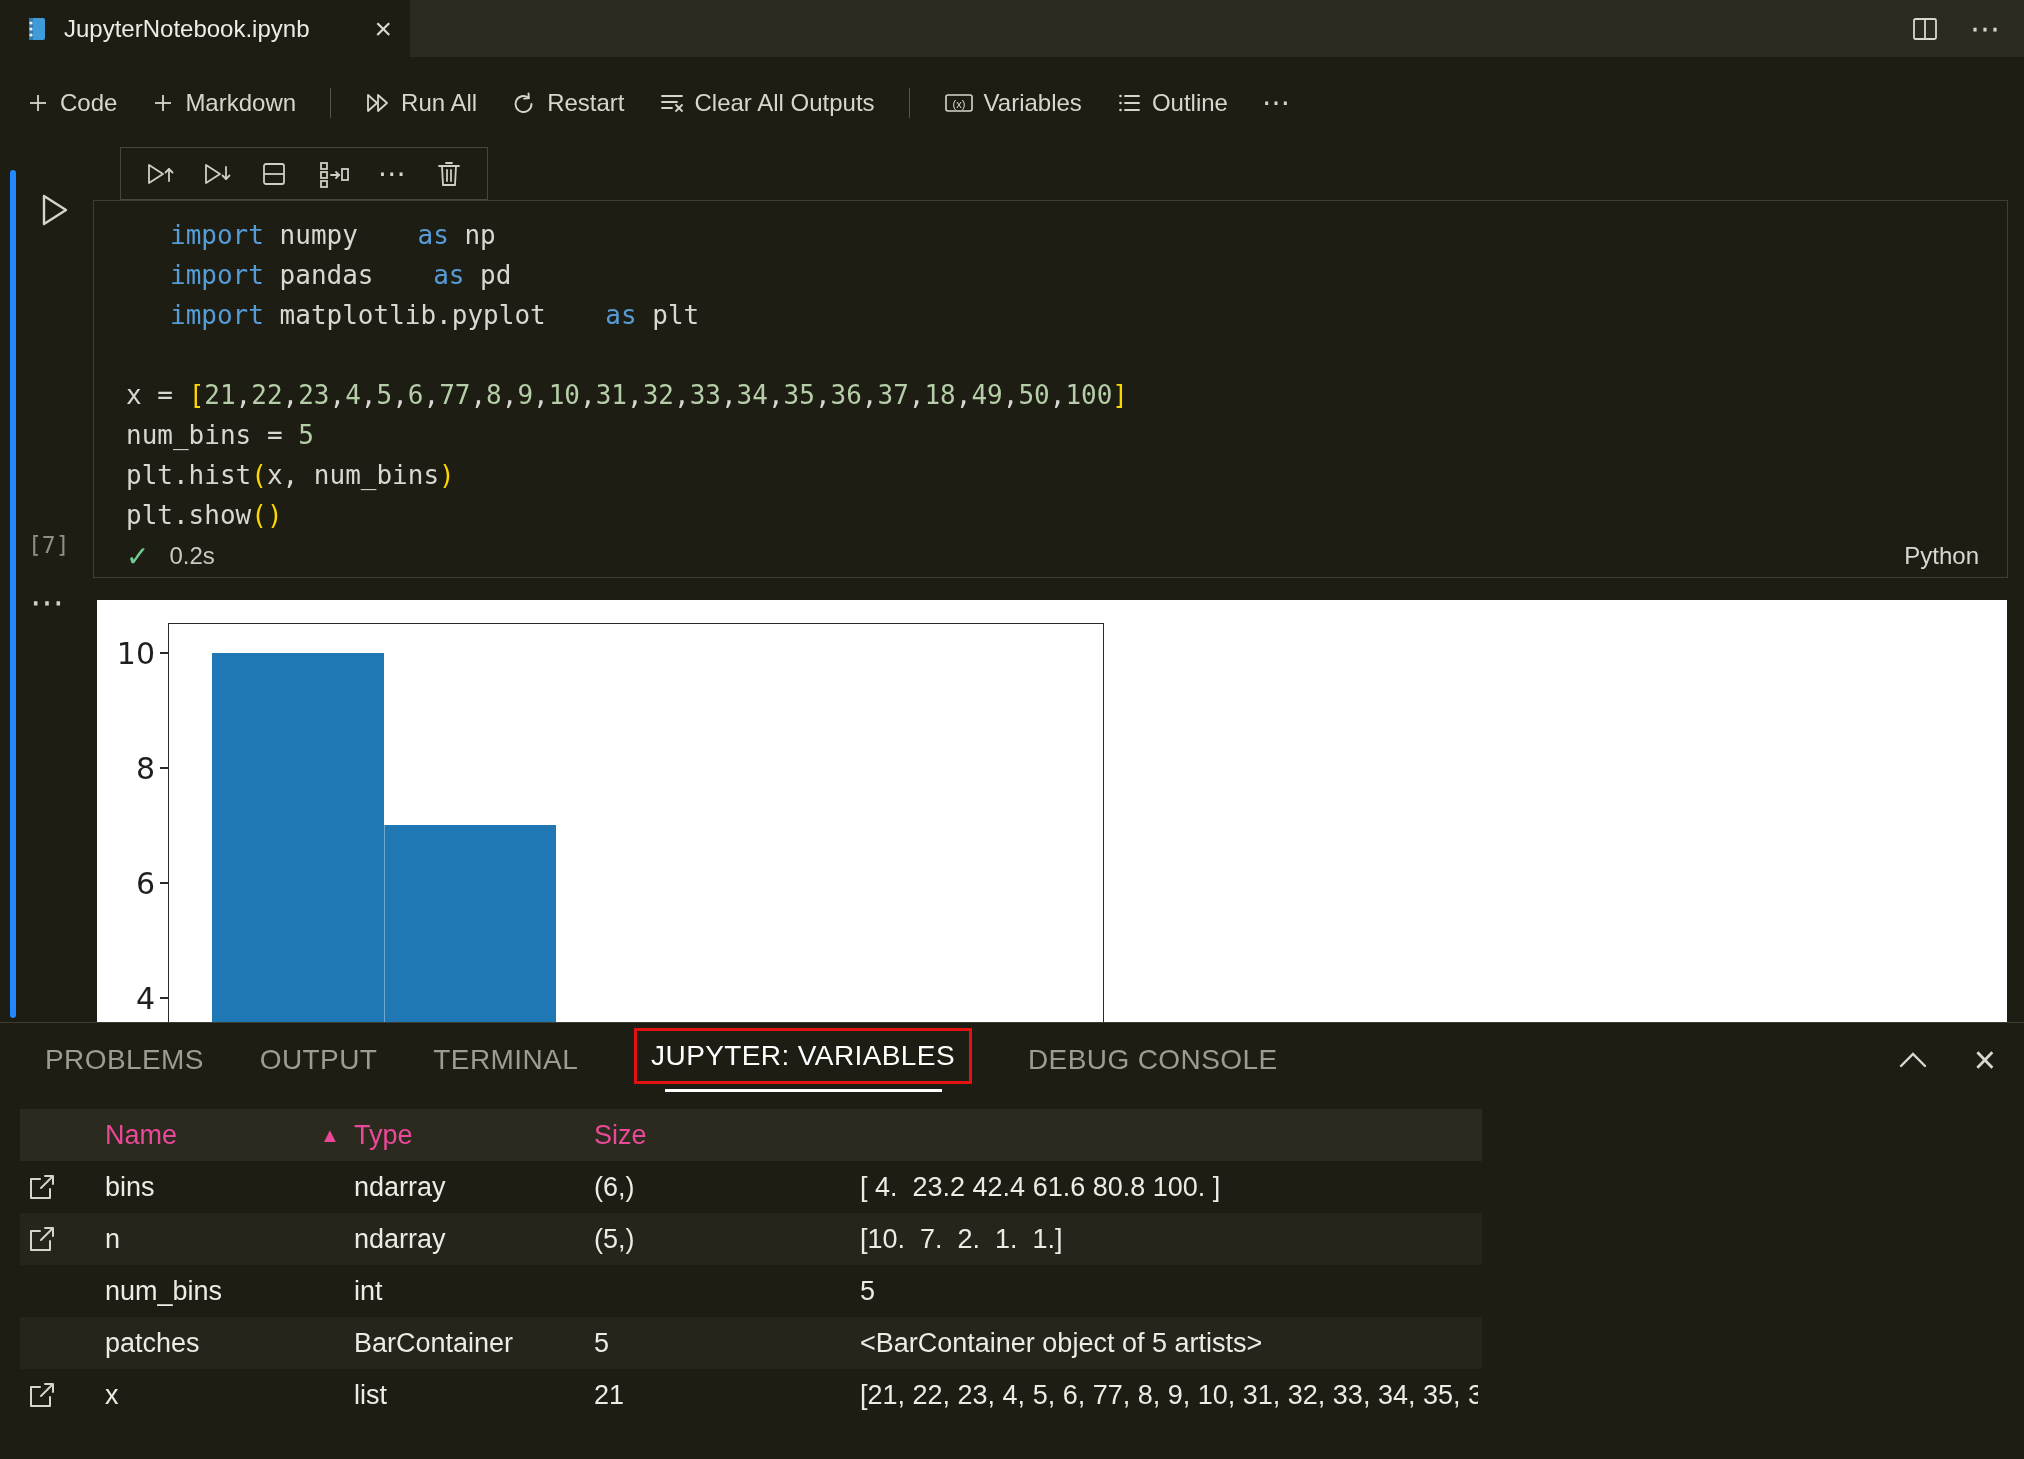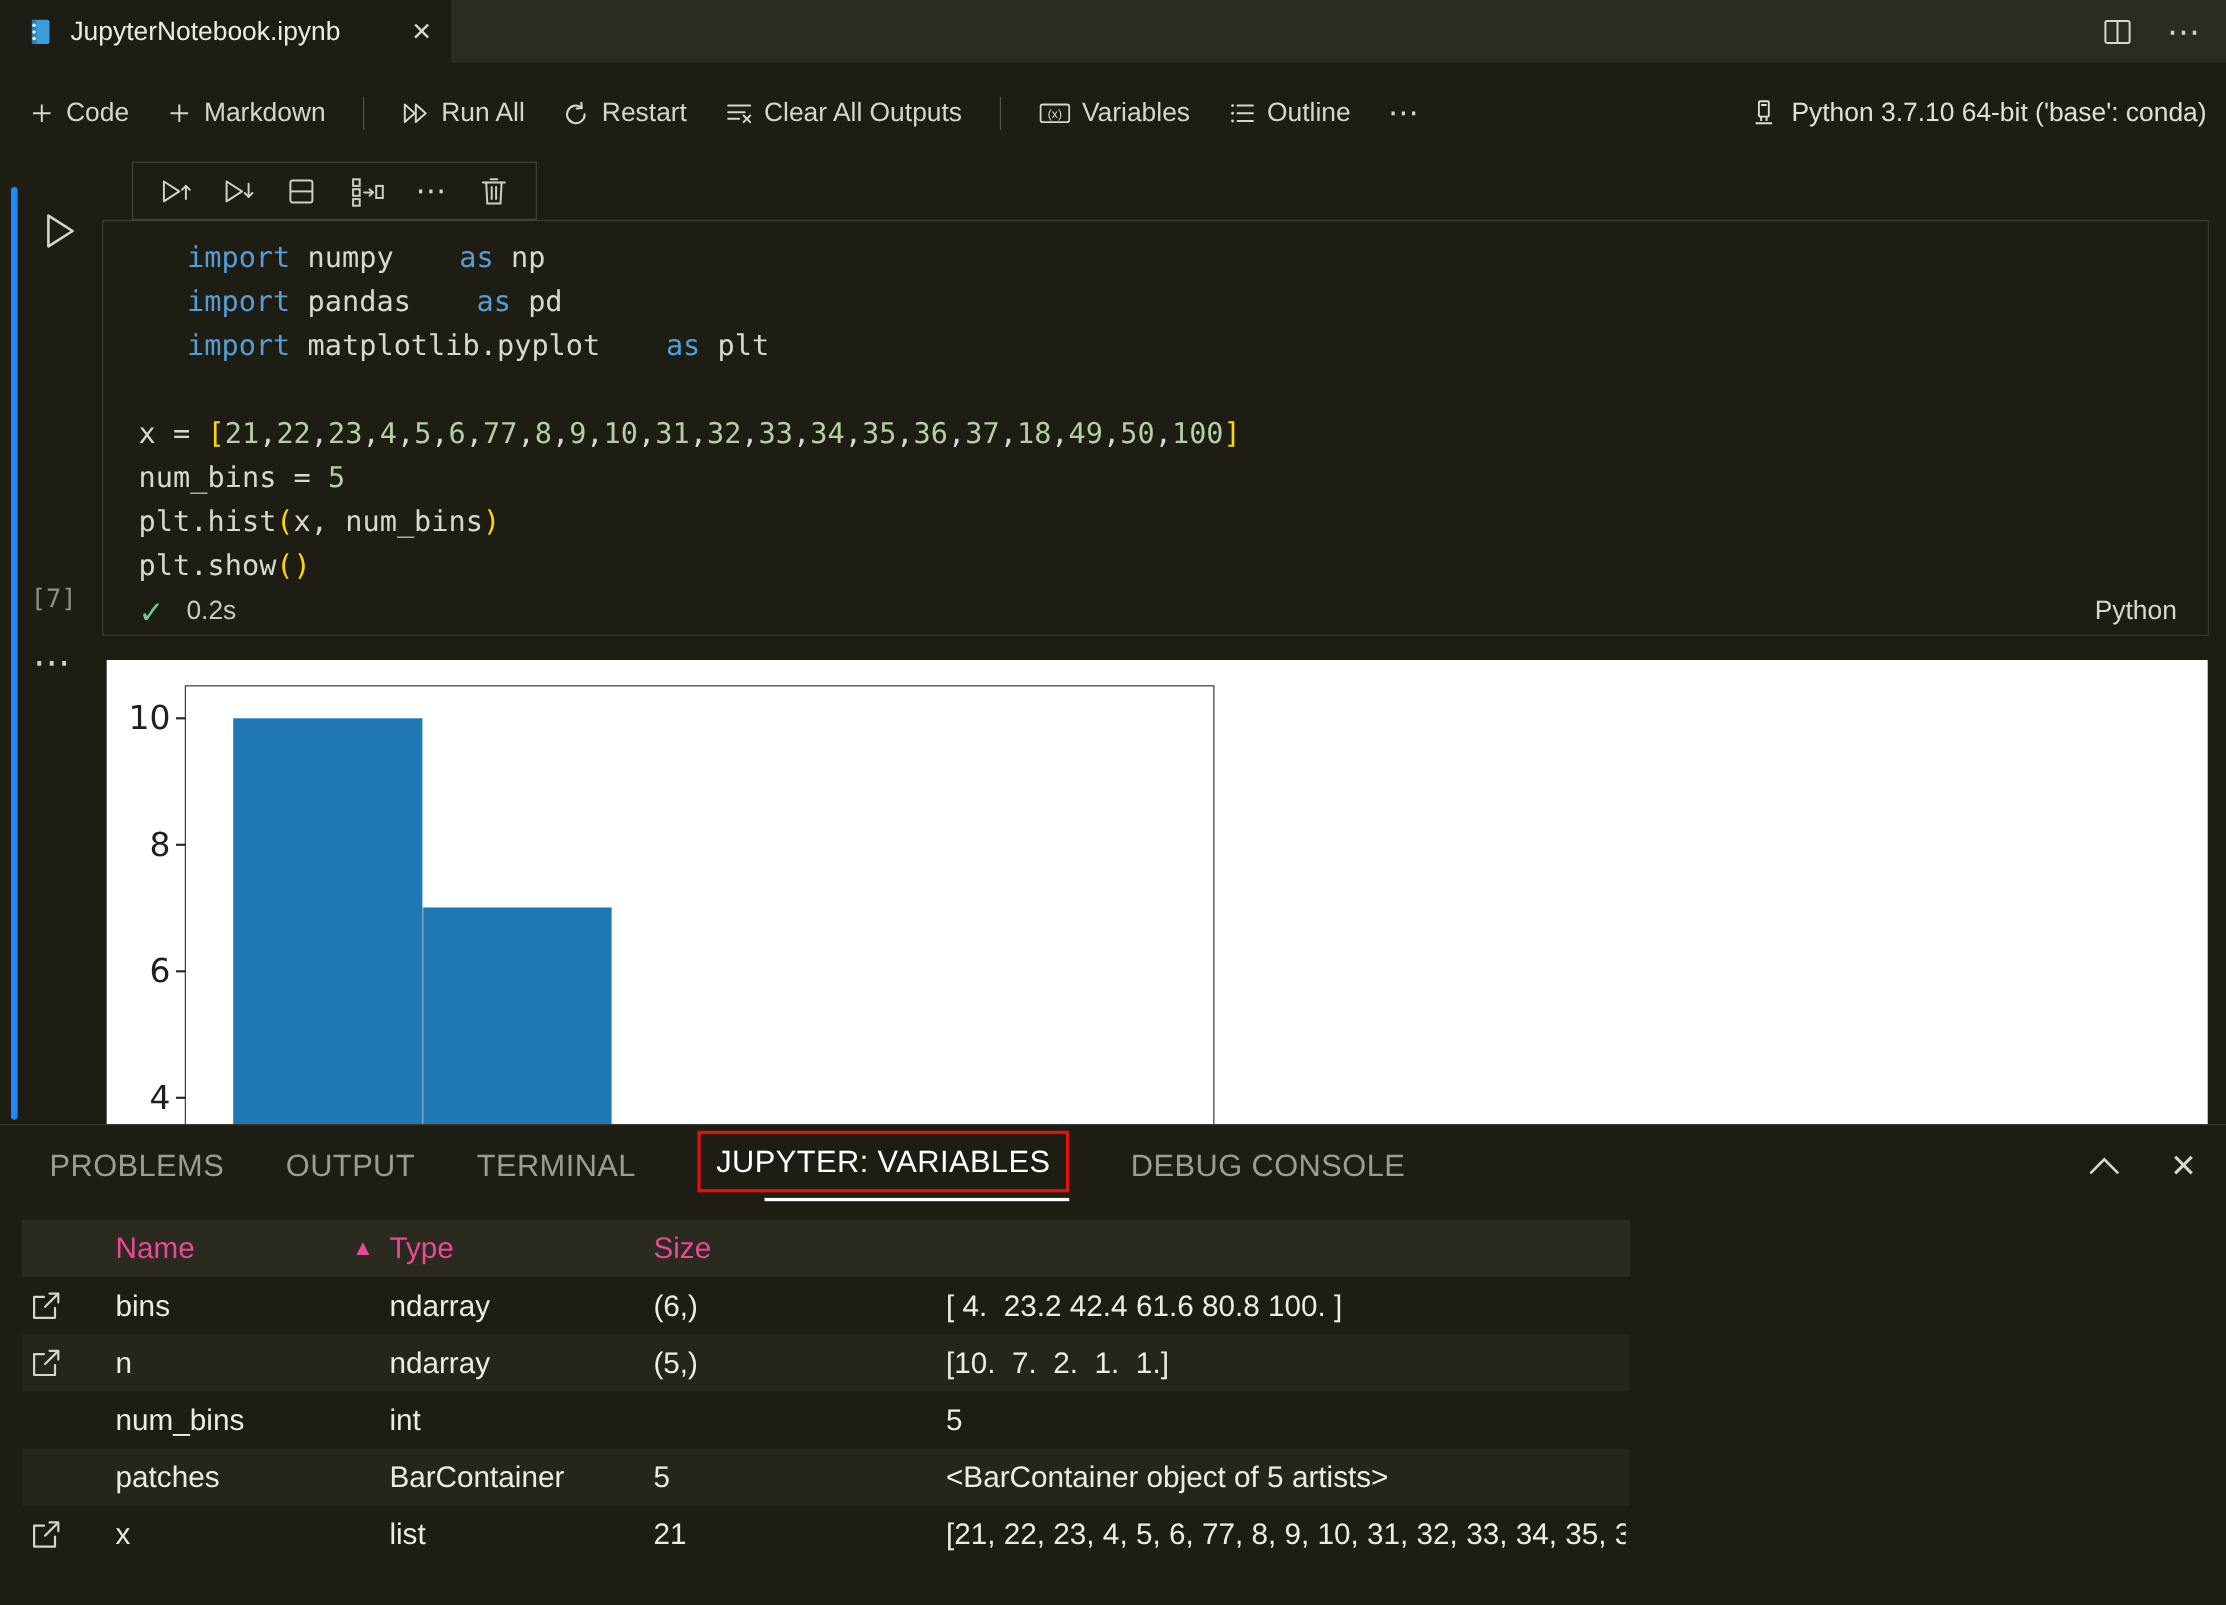--- a/index.html
+++ b/index.html
@@ -42,21 +42,21 @@
   .plot-canvas { position:absolute; left:97px; top:600px; width:1910px; height:422px; background:#ffffff; overflow:hidden; }
   .axes { position:absolute; left:71px; top:23px; width:936px; height:600px; background:#ffffff; border:1px solid #2a2a2a; }
   .ytick-label { position:absolute; right:calc(100% + 14px); width:70px; text-align:right; font-family:"DejaVu Sans", sans-serif; font-size:30px; color:#1f1f1f; }
   .ytick-mark { position:absolute; right:100%; width:9px; height:2px; background:#2a2a2a; }
   .bar { position:absolute; background:#1f77b4; }
   .bar + .bar { border-left:1px solid rgba(255,255,255,0.35); }
   
   .panel { position:absolute; left:0; top:1022px; width:100%; height:437px; background:#1d1d14; border-top:1px solid #3c3c30; }
   .panel-tabs { height:74px; display:flex; align-items:center; padding-left:45px; gap:56px; }
   .panel-tab { font-size:28px; letter-spacing:0.4px; color:#9c9c90; cursor:pointer; white-space:nowrap; }
-  .panel-tab.active { color:#ffffff; display:flex; flex-direction:column; align-items:flex-end; }
+  .panel-tab.active { color:#ffffff; display:flex; flex-direction:column; align-items:center; }
   .red-box { border:3px solid #e01212; padding:9px 14px; }
   .active-underline { width:82%; height:3px; background:#ffffff; margin-top:5px; }
   .panel-actions { position:absolute; right:28px; top:20px; display:flex; align-items:center; gap:44px; color:#d8d8d0; }
   .panel-actions .x { font-size:38px; line-height:34px; cursor:pointer; }
   
   .var-table { position:absolute; left:20px; top:86px; width:1462px; font-size:27px; }
   .var-header { position:relative; height:52px; background:#2a2a1f; font-weight:normal; color:#ec4899; }
   .var-header span, .var-row span { position:absolute; line-height:52px; white-space:pre; }
   .col-name { left:85px; }
   .col-sort { left:300px; font-size:20px; }
@@ -165,32 +165,20 @@
             <line x1="9" y1="6" x2="23" y2="6"></line>
           <circle cx="4.5" cy="13" r="1.3" fill="#d6d6cd" stroke="none"></circle>
             <line x1="9" y1="13" x2="23" y2="13"></line>
           <circle cx="4.5" cy="20" r="1.3" fill="#d6d6cd" stroke="none"></circle>
             <line x1="9" y1="20" x2="23" y2="20"></line>
         </svg>
       </span>
       <span>Outline</span>
     </div>
     <span class="dots">⋯</span>
-    <div class="kernel">
-      <span>
-        <svg width="28" height="28" viewBox="0 0 28 28" fill="none" stroke="#e0e0d8" stroke-width="1.7">
-          <rect x="10" y="3" width="9" height="14" rx="1"></rect>
-          <line x1="12" y1="17" x2="12" y2="21"></line>
-            <line x1="17" y1="17" x2="17" y2="21"></line>
-          <line x1="7" y1="23" x2="22" y2="23"></line>
-            <line x1="12" y1="6.5" x2="17" y2="6.5"></line>
-        </svg>
-      </span>
-      <span>Python 3.7.10 64-bit ('base': conda)</span>
-    </div>
   </div>
 
   <div class="blue-bar"></div>
   <div class="run-cell">
     <svg width="44" height="44" viewBox="0 0 44 44" fill="none" stroke="#d5d5cc" stroke-width="2.4" stroke-linejoin="round">
       <path d="M12 8 L34 22 L12 36 Z"></path>
     </svg>
   </div>
   <div class="exec-count">[7]</div>
   <div class="output-more">⋯</div>

